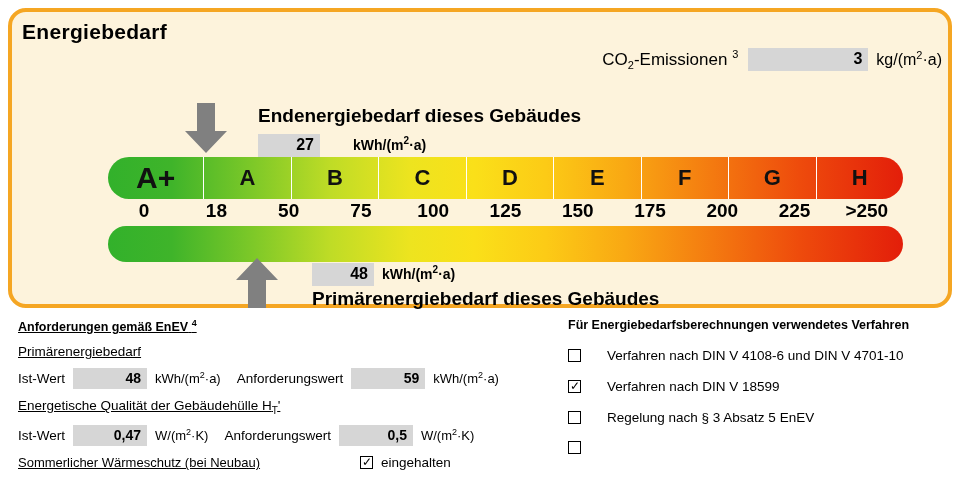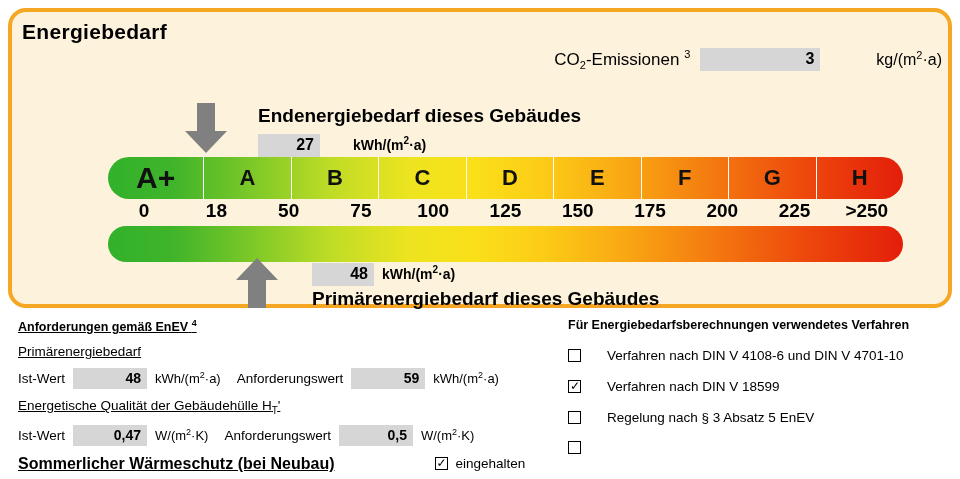--- a/index.html
+++ b/index.html
@@ -57,21 +57,21 @@
   .grey-box {
     display: inline-block;
     background: #D6D6D6;
     text-align: right;
     font-size: 16px;
     font-weight: bold;
     padding: 2px 6px 3px 6px;
     box-sizing: border-box;
   }
   .co2-value { width: 120px; margin-right: 8px; }
-  .co2-unit { font-size: 16px; margin-left: 48px; }
+  .co2-unit { font-size: 16px; }
   .co2-unit sup { font-size: 11px; vertical-align: super; }
 
   
   .end-head {
     position: absolute;
     left: 258px;
     top: 105px;
     font-size: 19px;
     font-weight: bold;
   }
@@ -242,22 +242,21 @@
   .unit-s sup { font-size: 9px; vertical-align: super; }
   .gap { width: 16px; }
   .anf-label { font-size: 13.5px; margin-left: 8px; }
   .sommer-row {
     display: flex;
     align-items: center;
     margin-top: 4px;
   }
   .sommer-label {
     text-decoration: underline;
-    font-size: 16px;
-    font-weight: bold;
+    font-size: 13px;
   }
   .cbox {
     display: inline-block;
     width: 13px;
     height: 13px;
     border: 1px solid #000;
     background: #fff;
     box-sizing: border-box;
     position: relative;
     font-size: 11px;

